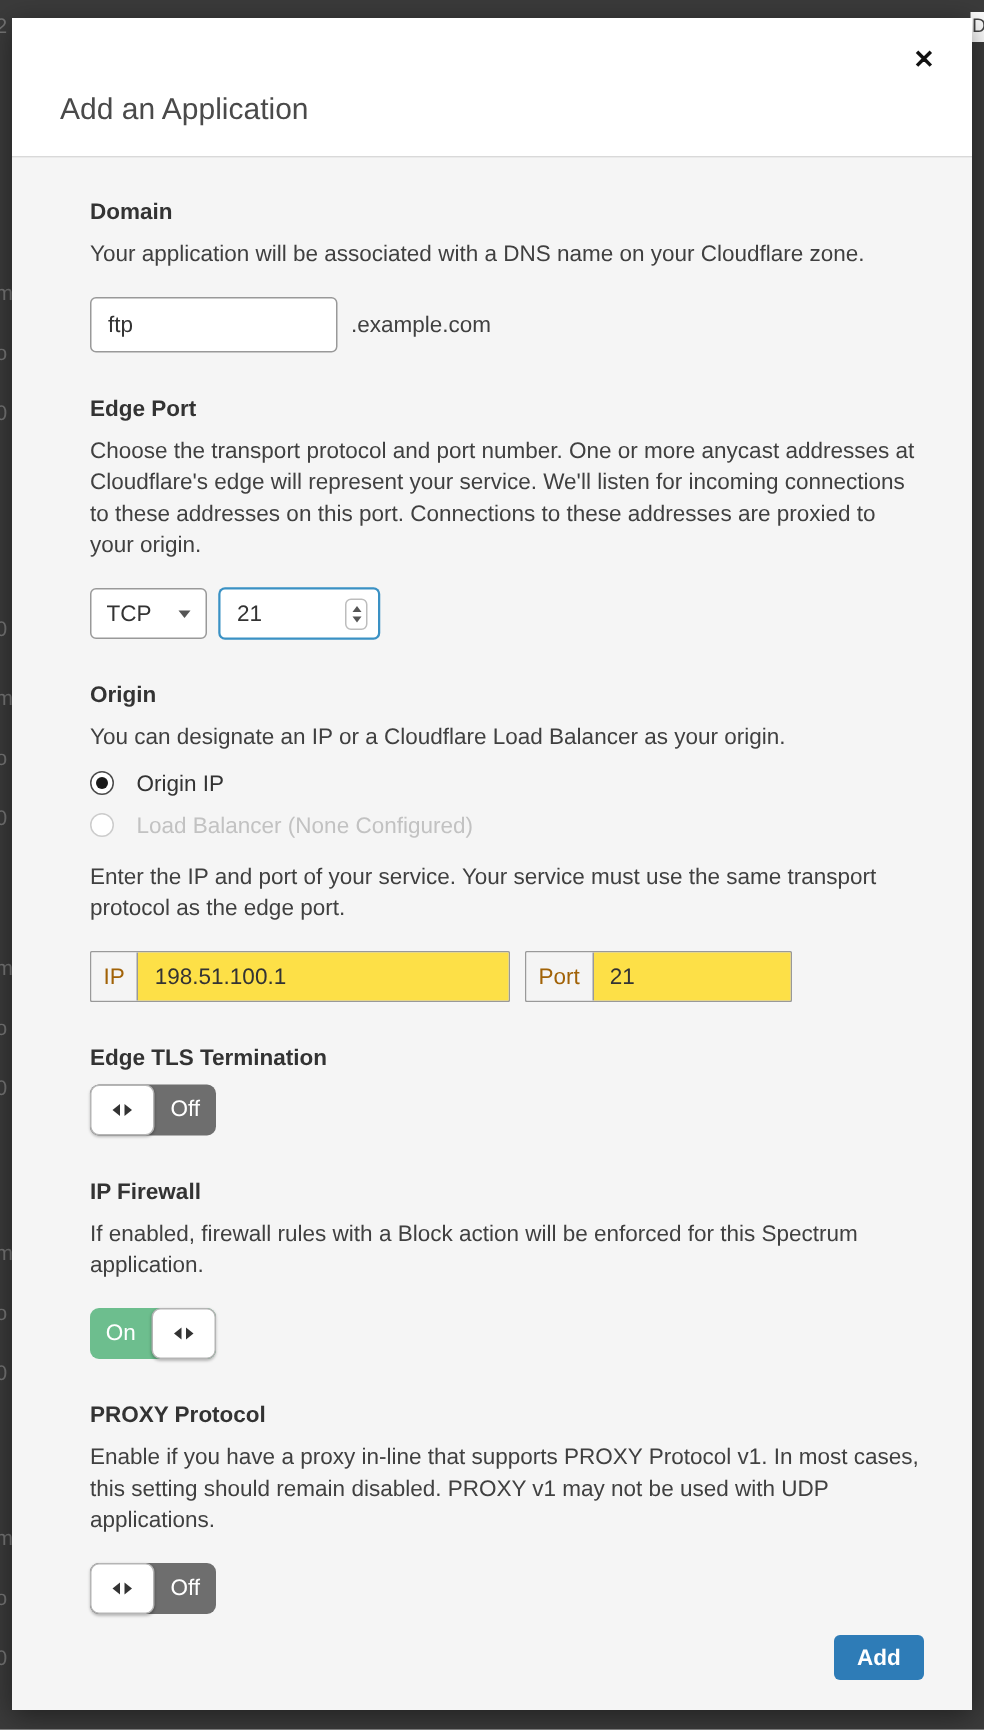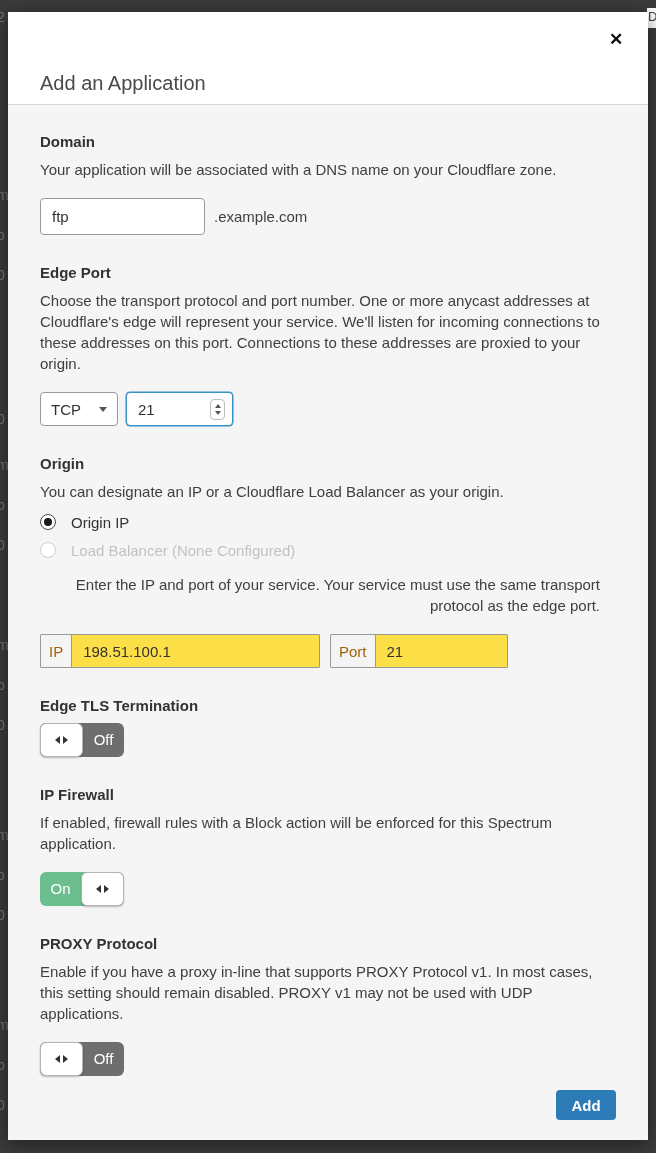--- a/index.html
+++ b/index.html
@@ -25,32 +25,32 @@
   
   .modal {
     position:absolute; left:8px; top:12px; width:640px; height:1128px;
     background:#f5f5f5; box-shadow:0 4px 18px rgba(0,0,0,.45);
   }
   .modal-header {
     position:relative; height:93px; background:#ffffff;
     border-bottom:1px solid #d9d9d9;
   }
   .modal-title {
-    position:absolute; left:32px; top:60px;
+    position:absolute; left:32px; top:50px;
     font-size:20px; font-weight:400; color:#4a4a4a;
   }
   .close-btn {
     position:absolute; top:18px; right:22px; width:20px; height:20px;
     font-size:17px; font-weight:700; color:#111; line-height:20px;
     text-align:center; cursor:pointer;
   }
   .modal-body { padding:28px 32px 0 32px; }
 
   
-  .section { margin-bottom:29px; }
+  .section { margin-bottom:29px;margin-left:20px; }
   .section-label { font-size:15px; font-weight:700; color:#333; margin-bottom:9px; }
   .section-desc  { font-size:15px; color:#404040; line-height:21px; margin-bottom:18px; max-width:580px; }
 
   
   .text-input {
     height:37px; background:#fff; border:1px solid #999; border-radius:4px;
     font-family:"Liberation Sans", sans-serif; font-size:15px; color:#333;
     padding:12px 11px; outline:none;
   }
   .row { display:flex; align-items:center; }
@@ -92,21 +92,21 @@
     width:16px; height:16px; border-radius:50%; background:#fff;
     border:1px solid #4a4a4a; position:relative; flex:0 0 16px;
   }
   .radio.checked::after {
     content:""; position:absolute; left:3px; top:3px; width:8px; height:8px;
     border-radius:50%; background:#1a1a1a;
   }
   .radio.disabled { border-color:#cccccc; }
   .radio-label { font-size:15px; color:#333; margin-left:15px; }
   .radio-label.disabled { color:#c2c2c2; }
-  .origin-desc2 { font-size:15px; color:#404040; line-height:21px; margin:12px 0 18px 0; max-width:560px;text-align:right; }
+  .origin-desc2 { font-size:15px; color:#404040; line-height:21px; margin:12px 0 18px 0; max-width:560px; }
 
   
   .group { display:flex; height:34px; border:1px solid #999; background:#fff; border-radius:1px; }
   .group-prefix {
     background:#f4f4f4; border-right:1px solid #999; color:#a16207;
     font-size:15px; display:flex; align-items:center; padding:0 8px;
   }
   .group-input {
     border:none; outline:none; background:#fde047; font-size:15px; color:#333;
     font-family:"Liberation Sans", sans-serif; padding:0 11px; min-width:0;

